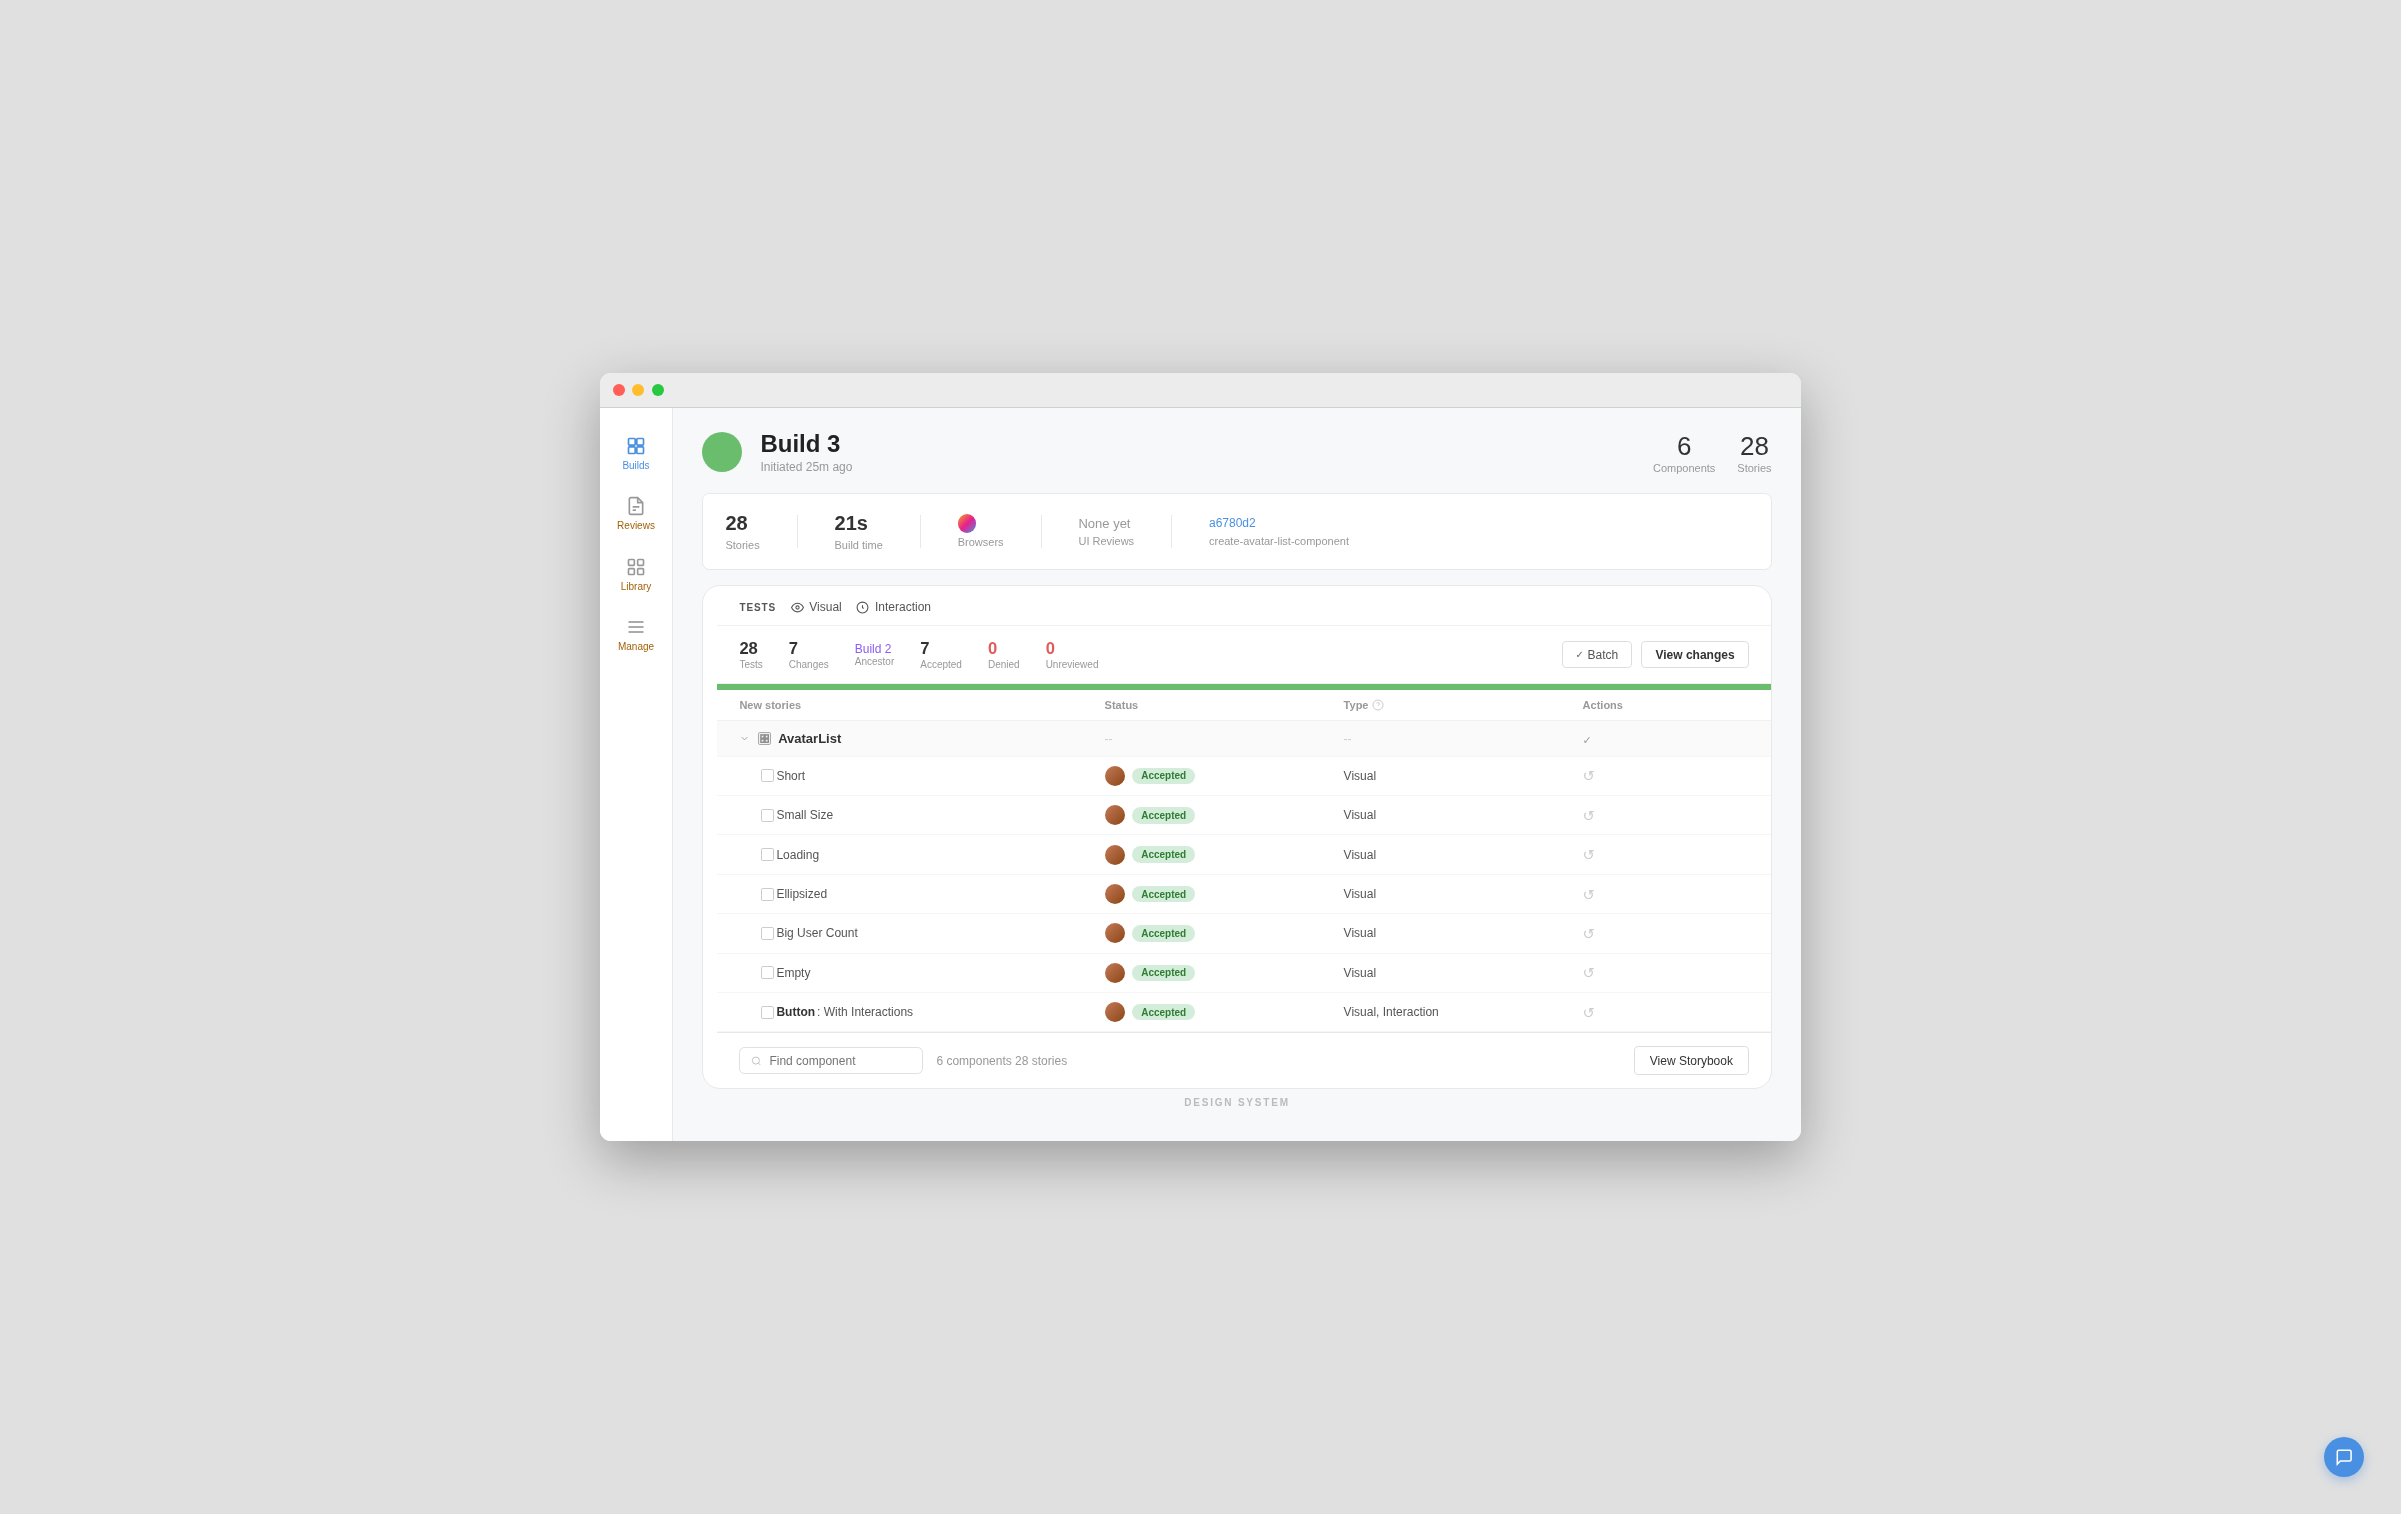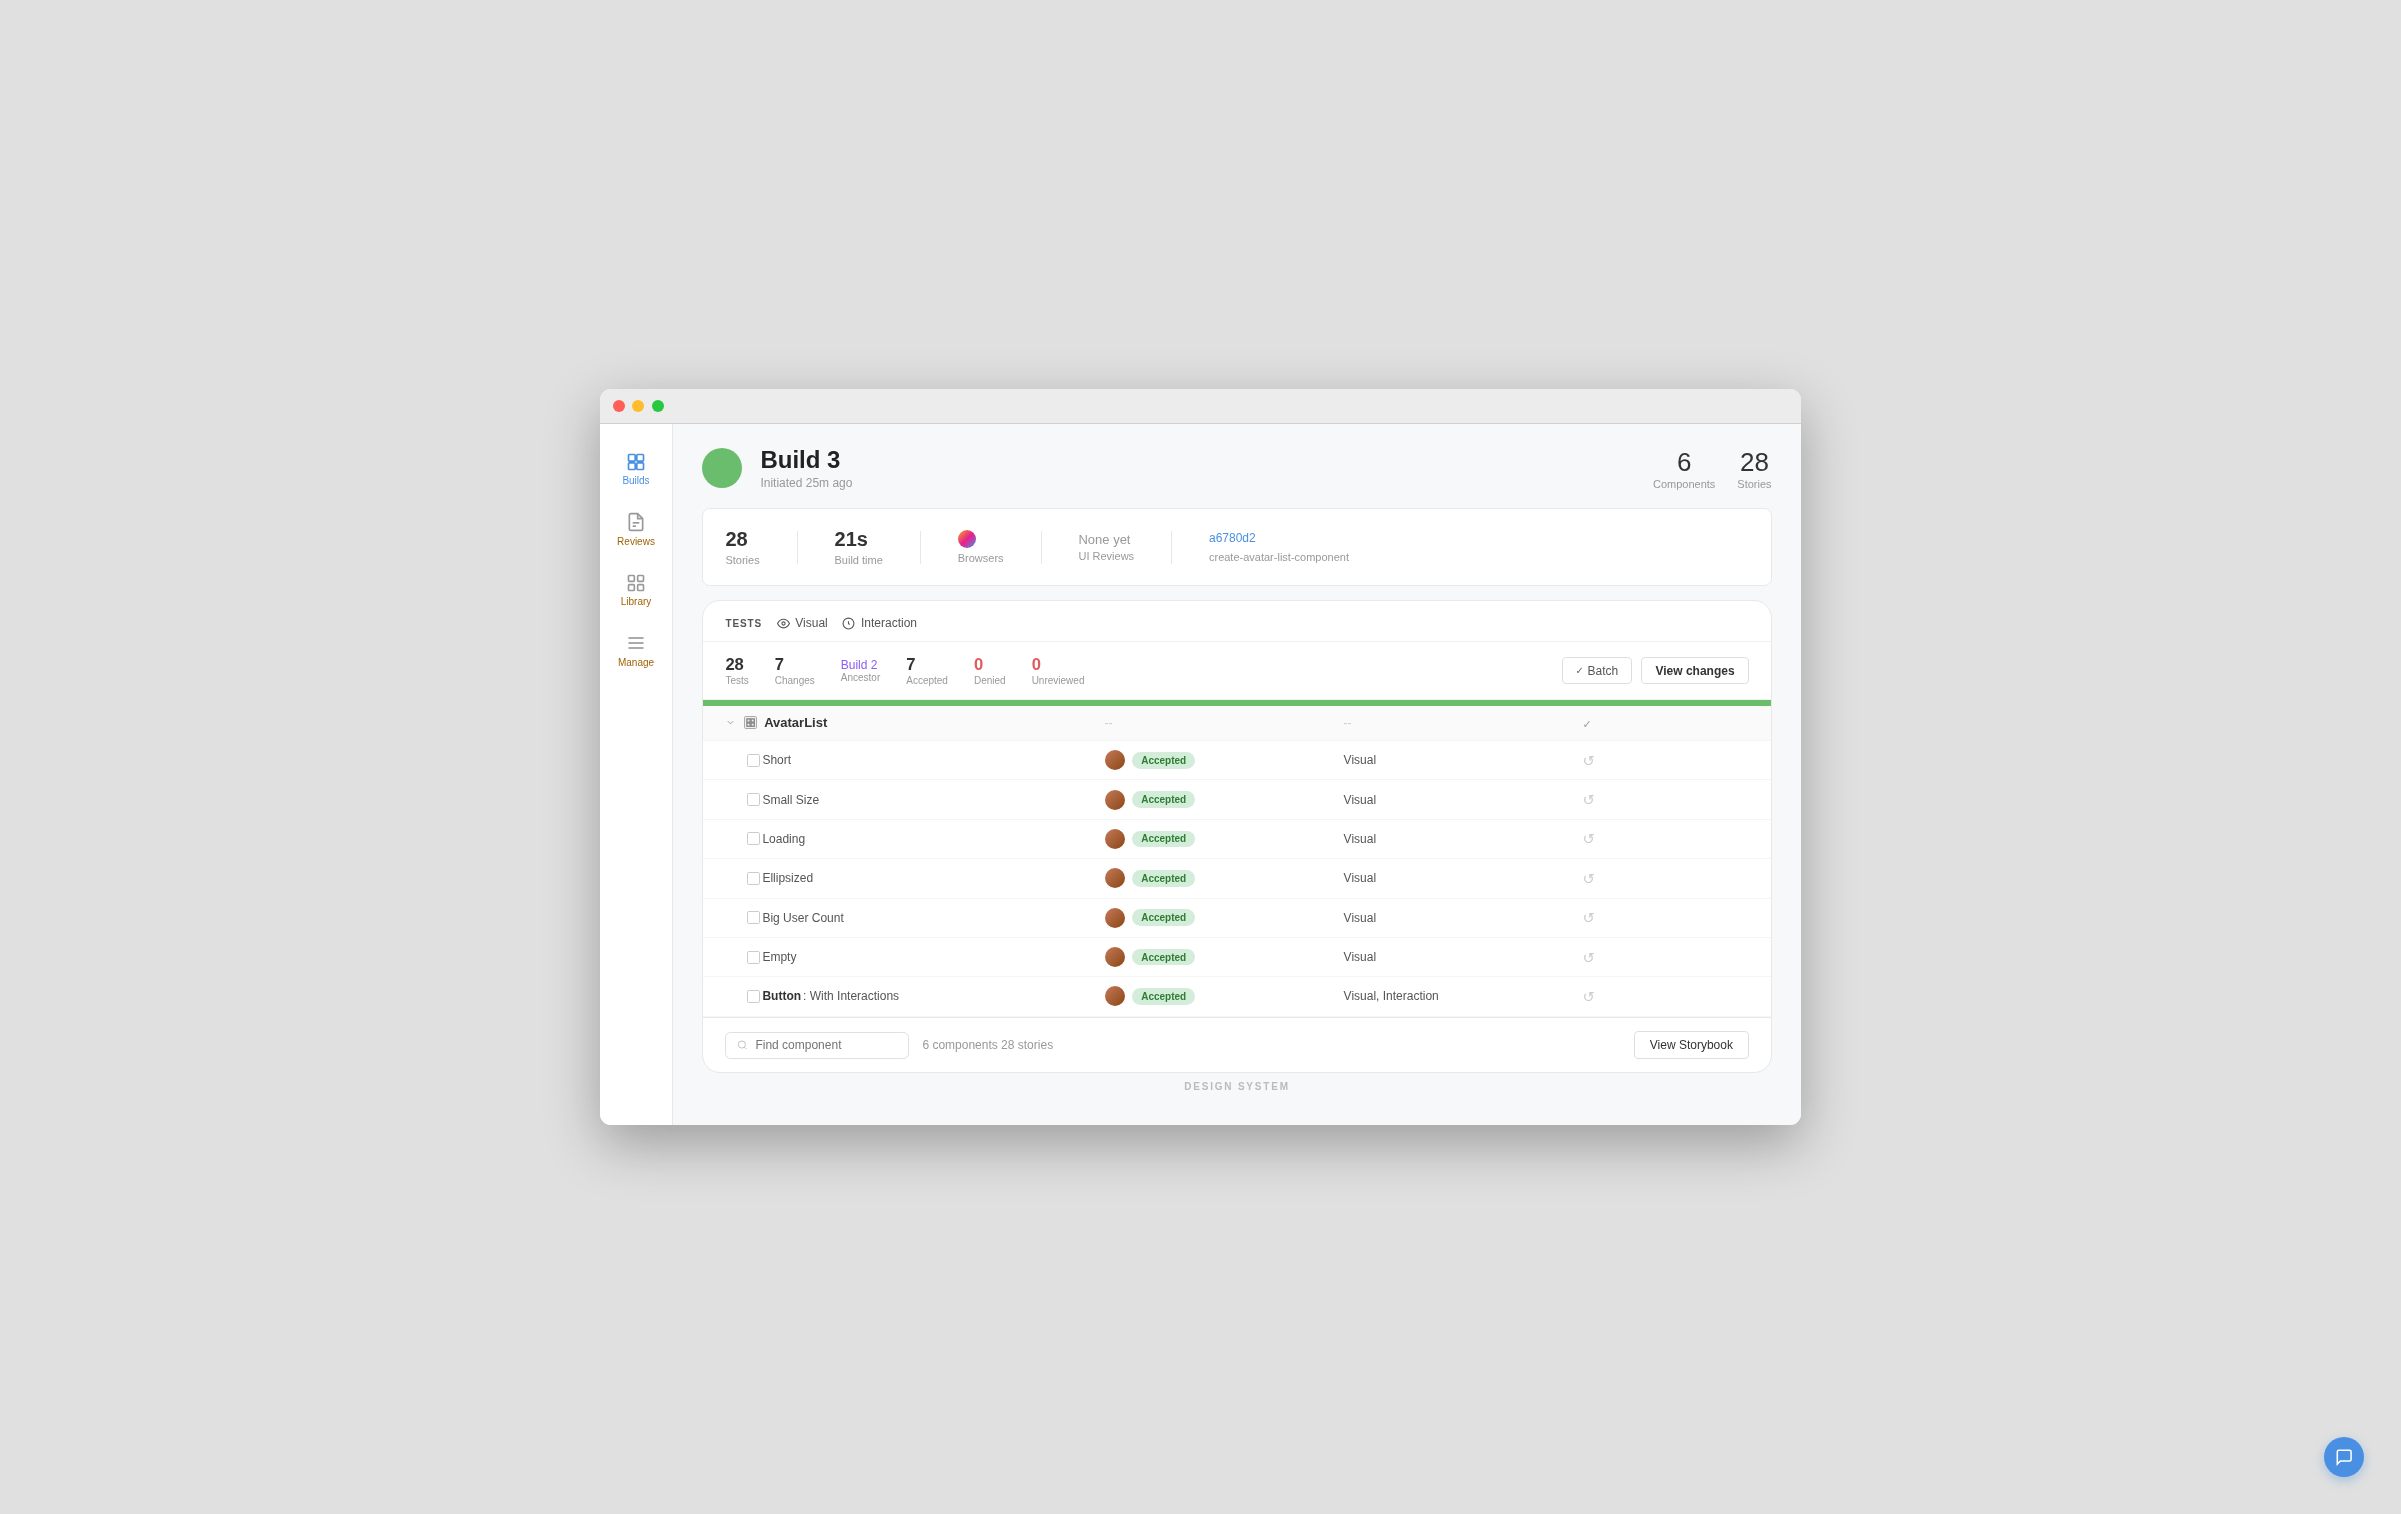--- a/index.html
+++ b/index.html
@@ -98,21 +98,21 @@
     .info-label { font-size: 11px; color: #999; }
     .info-divider { width: 0.9px; height: 33px; background: #e8e8e8; }
     .browser-icons { display: flex; gap: 3.7px; align-items: center; }
     .browser-circle {
       width: 18.4px; height: 18.4px; border-radius: 50%;
       display: flex; align-items: center; justify-content: center;
       font-size: 9.2px;
     }
     .info-link { color: #4a90e2; font-size: 12px; font-weight: 500; text-decoration: none; }
     .info-branch { font-size: 11px; color: #999; margin-top: 1.8px; }
-    .tests-section { background: #fff; border-radius: 18px; border: 0.9px solid #e8e8e8; }
+    .tests-section { background: #fff; border-radius: 18px; border: 0.9px solid #e8e8e8; padding-left: 14px; }
     .tests-header {
       padding: 14.7px 22px 11px;
       display: flex;
       align-items: center;
       gap: 14.7px;
       border-bottom: 0.9px solid #f0f0f0;
     }
     .tests-title { font-size: 10px; font-weight: 700; letter-spacing: 0.9px; color: #555; }
     .tests-filter {
       display: flex;
@@ -455,20 +455,33 @@
             <button class="btn-batch">
               <span style="color:#666; font-size:10px;">✓</span>
               <span>Batch</span>
             </button>
             <button class="btn-view-changes">View changes</button>
           </div>
         </div>
 
         <div class="progress-bar"></div>
 
+        <div class="table-header">
+          <div class="th">New stories</div>
+          <div class="th">Status</div>
+          <div class="th">
+            <span>Type</span>
+            <svg viewBox="0 0 24 24" fill="none" stroke="#ccc" stroke-width="2" width="12" height="12">
+              <circle cx="12" cy="12" r="10"></circle>
+              <path d="M9.09 9a3 3 0 015.83 1c0 2-3 3-3 3"></path>
+              <line x1="12" y1="17" x2="12.01" y2="17"></line>
+            </svg>
+          </div>
+          <div class="th">Actions</div>
+        </div>
 
         <div class="table-group-row">
           <div class="group-name">
             <svg viewBox="0 0 24 24" fill="none" stroke="#999" stroke-width="2" width="11" height="11">
               <polyline points="6 9 12 15 18 9"></polyline>
             </svg>
             <div class="component-icon">
               <svg viewBox="0 0 10 10" width="9.2" height="9.2" fill="none" stroke="#888" stroke-width="1.5">
                 <rect x="1" y="1" width="3.5" height="3.5"></rect>
                 <rect x="5.5" y="1" width="3.5" height="3.5"></rect>

